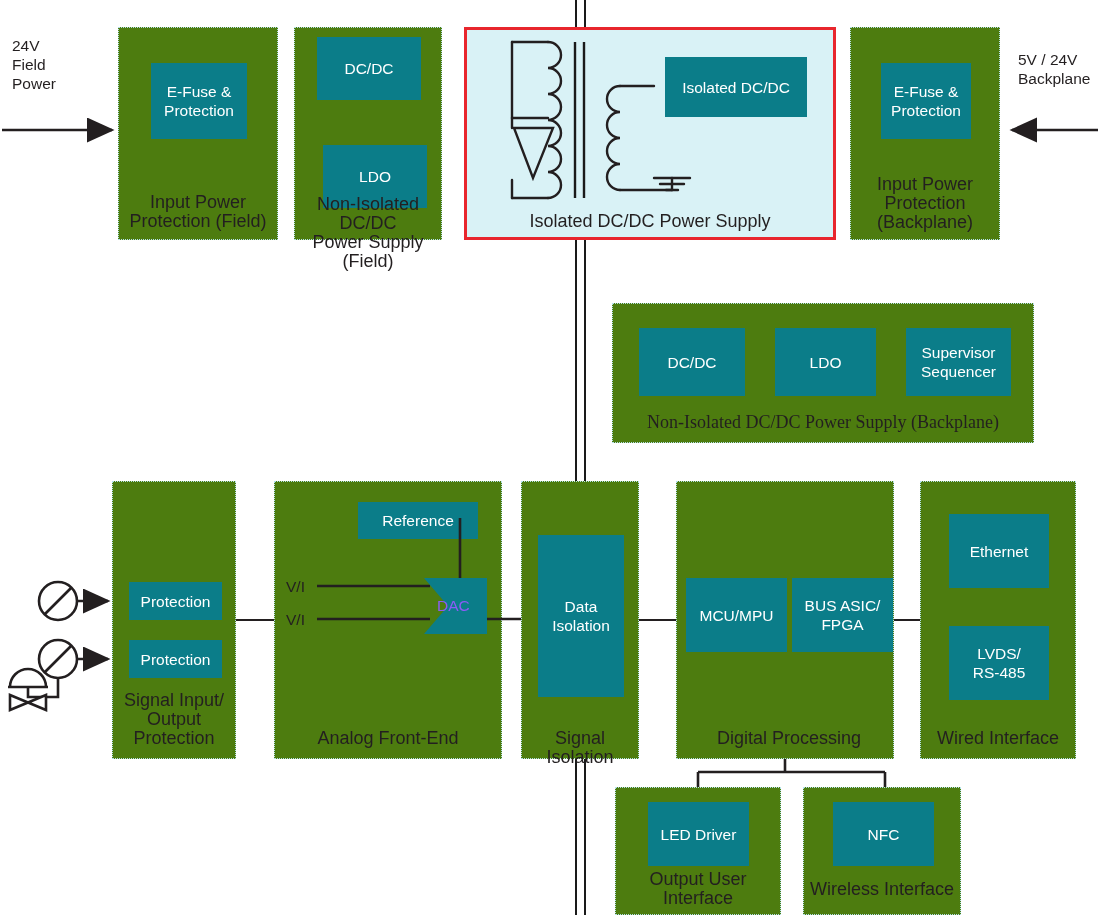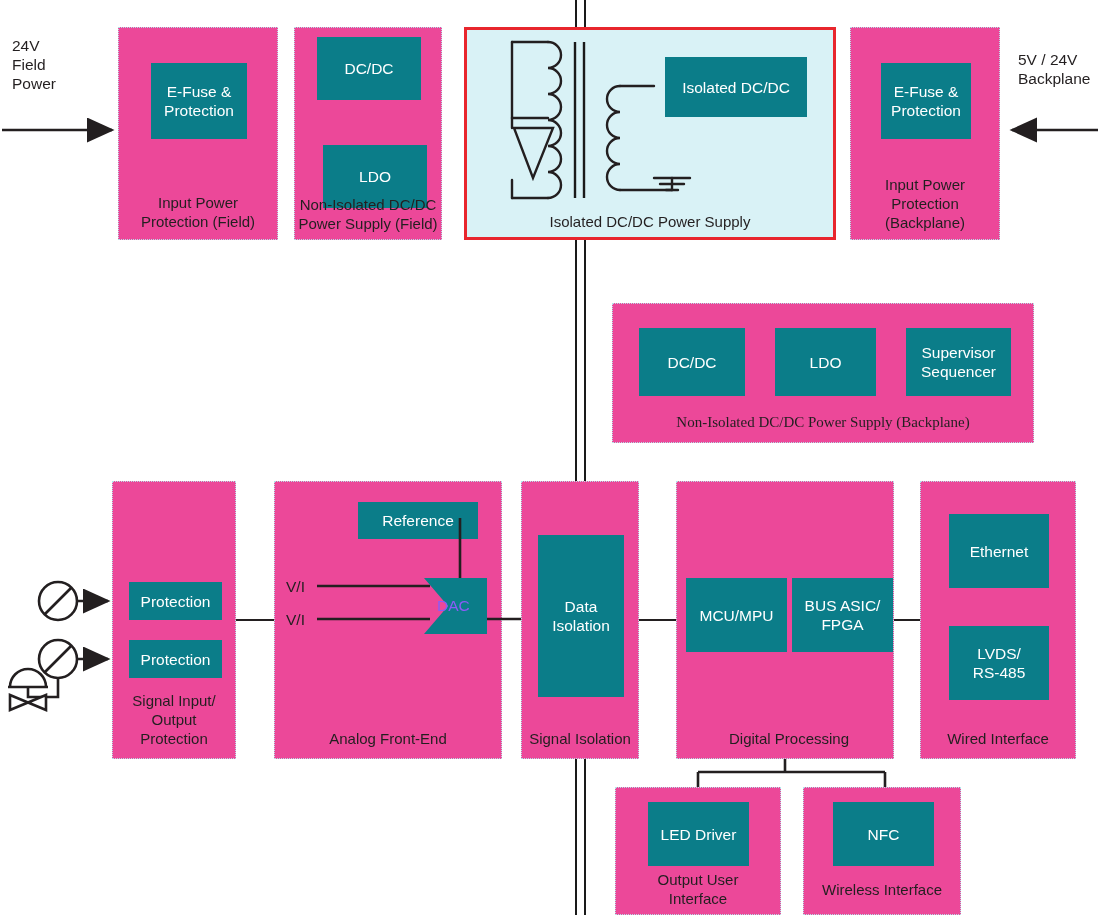--- a/index.html
+++ b/index.html
@@ -14,34 +14,34 @@
   #canvas {
     position: relative;
     width: 1100px;
     height: 915px;
     background: #ffffff;
     overflow: hidden;
   }
   
   .panel {
     position: absolute;
-    background: #ec4899;
+    background: #4d7c0f;
     border: 1px dotted #b6e2ea;
     box-sizing: border-box;
   }
   .panel.highlight {
     border: 3px solid #e8262d;
     background: #d9f2f6;
   }
   .panel-label {
     position: absolute;
     left: 0;
     right: 0;
     text-align: center;
-    font-size: 15px;
+    font-size: 18px;
     line-height: 19px;
     color: #231f20;
     white-space: pre-line;
   }
   
   .block {
     position: absolute;
     background: #0b7d89;
     color: #ffffff;
     font-size: 15.5px;

